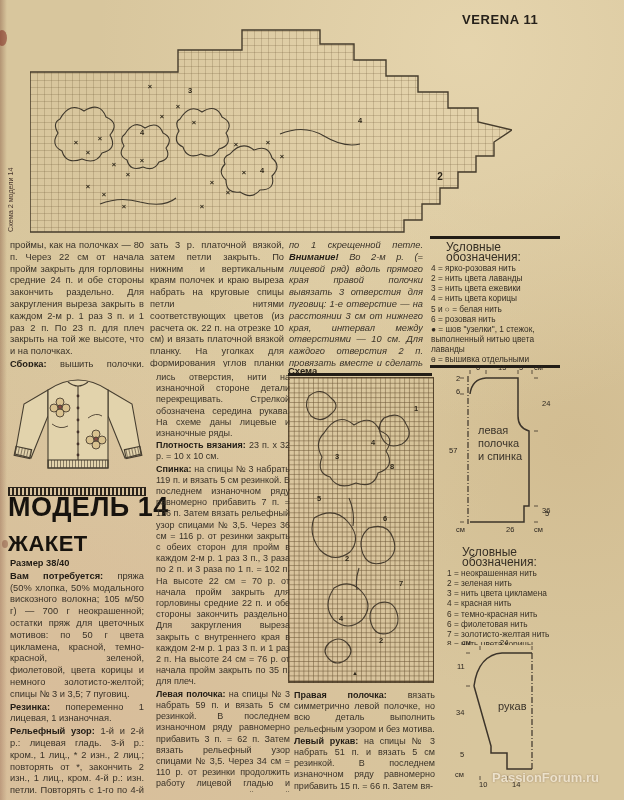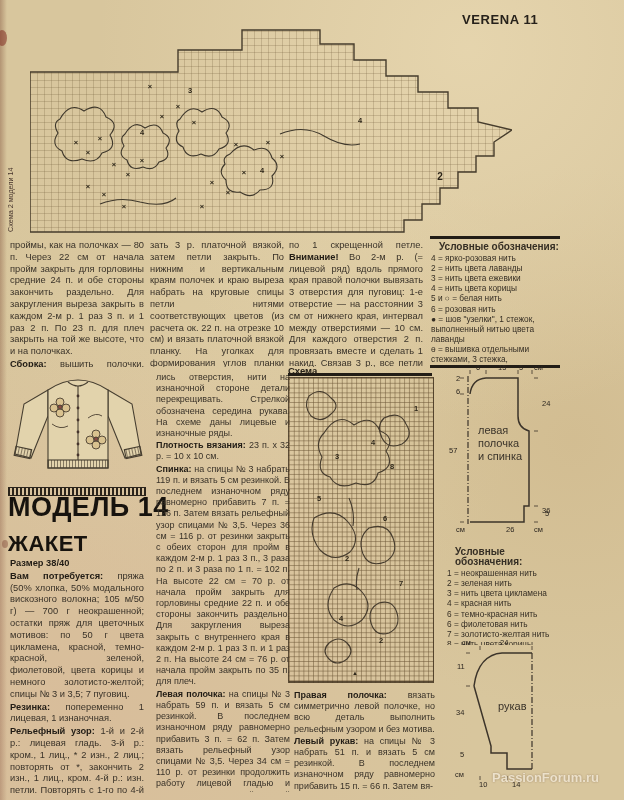--- a/index.html
+++ b/index.html
@@ -14,24 +14,24 @@
       radial-gradient(circle at 40% 45%, rgba(228,210,170,.35), transparent 50%),
       linear-gradient(90deg, rgba(118,68,48,.38), rgba(118,68,48,0) 7px);
   }
   .abs{position:absolute;}
   .hdr{font-weight:bold;font-size:13px;letter-spacing:.6px;color:#26211a;}
   .vlabel{transform:rotate(-90deg);transform-origin:0 0;font-size:7.2px;white-space:nowrap;color:#46342c;}
   .col{position:absolute;text-align:justify;font-size:9.3px;line-height:11.8px;overflow:hidden;color:#393228;}
   .col p{margin:0 0 1px 0;}
   .col b{color:#211c15;}
   .colsm{font-size:9px;line-height:11.2px;margin-left:6px;}
-  .inlinecol span{display:inline;}
+  .inlinecol span{display:inline;font-style:italic;}
   .legend{position:absolute;border-top:3px solid #221d16;border-bottom:3px solid #221d16;
     padding:3px 1px 4px 1px;font-size:8.3px;line-height:10.1px;color:#352e24;overflow:hidden;}
-  .legend .ltitle{font-weight:bold;font-size:10px;margin:0 0 1px 8px;}
+  .legend .ltitle{font-weight:normal;font-size:12px;margin:0 0 1px 15px;}
   .legend div{margin:0;}
   .h1{font-weight:bold;font-size:27px;letter-spacing:.5px;color:#17130e;}
   .h2{font-weight:bold;font-size:22px;letter-spacing:.5px;color:#17130e;}
   .schemalbl{font-weight:bold;font-size:9.5px;color:#211c15;}
   .rule{position:absolute;background:#221d16;}
   .hatch{position:absolute;background:repeating-linear-gradient(90deg,#2b241b 0 2px,rgba(43,36,27,0) 2px 4px);
     border-top:1px solid #2b241b;border-bottom:1px solid #2b241b;}
   .chartbox{position:absolute;}
   .ann{position:absolute;font-size:7.5px;font-weight:bold;color:#2d2619;transform:translate(-50%,-50%);}
   .grid2{

